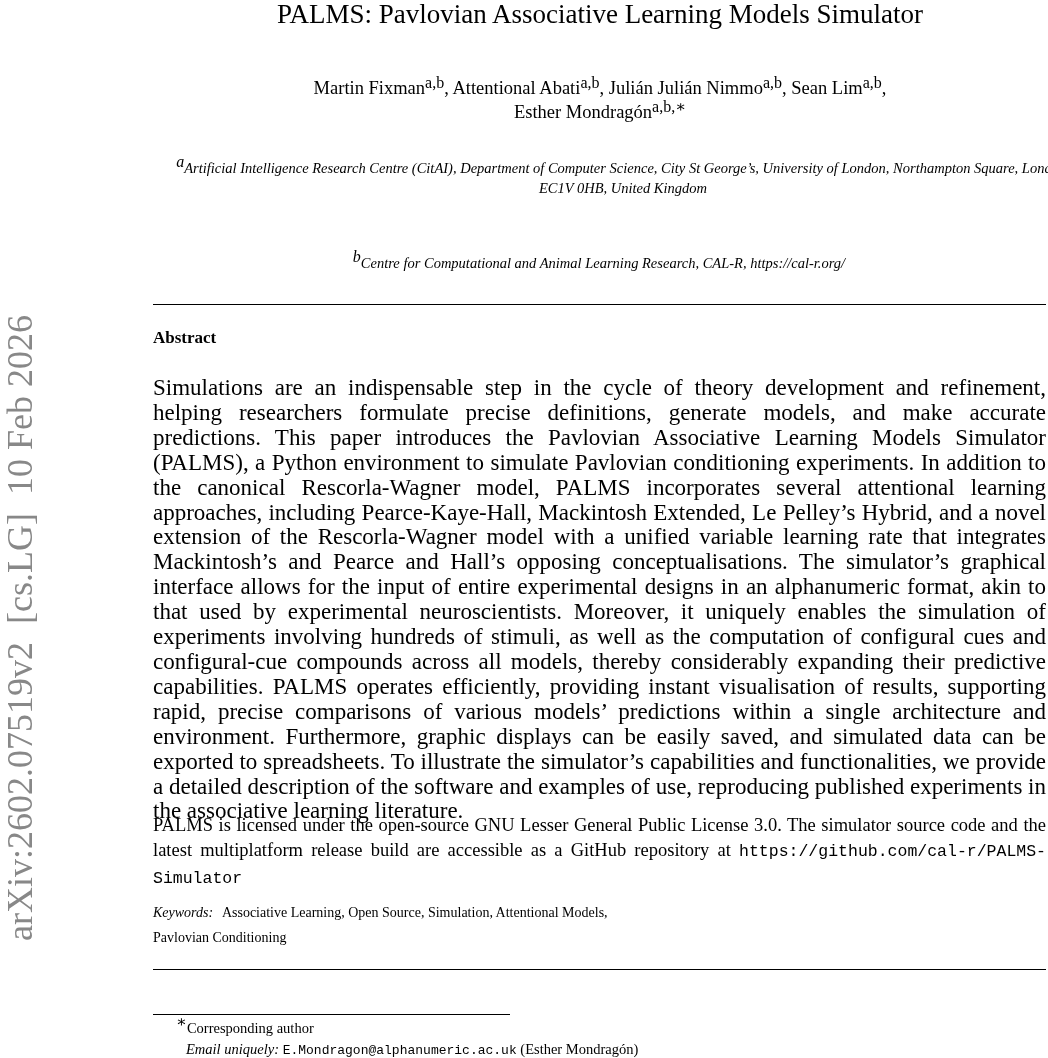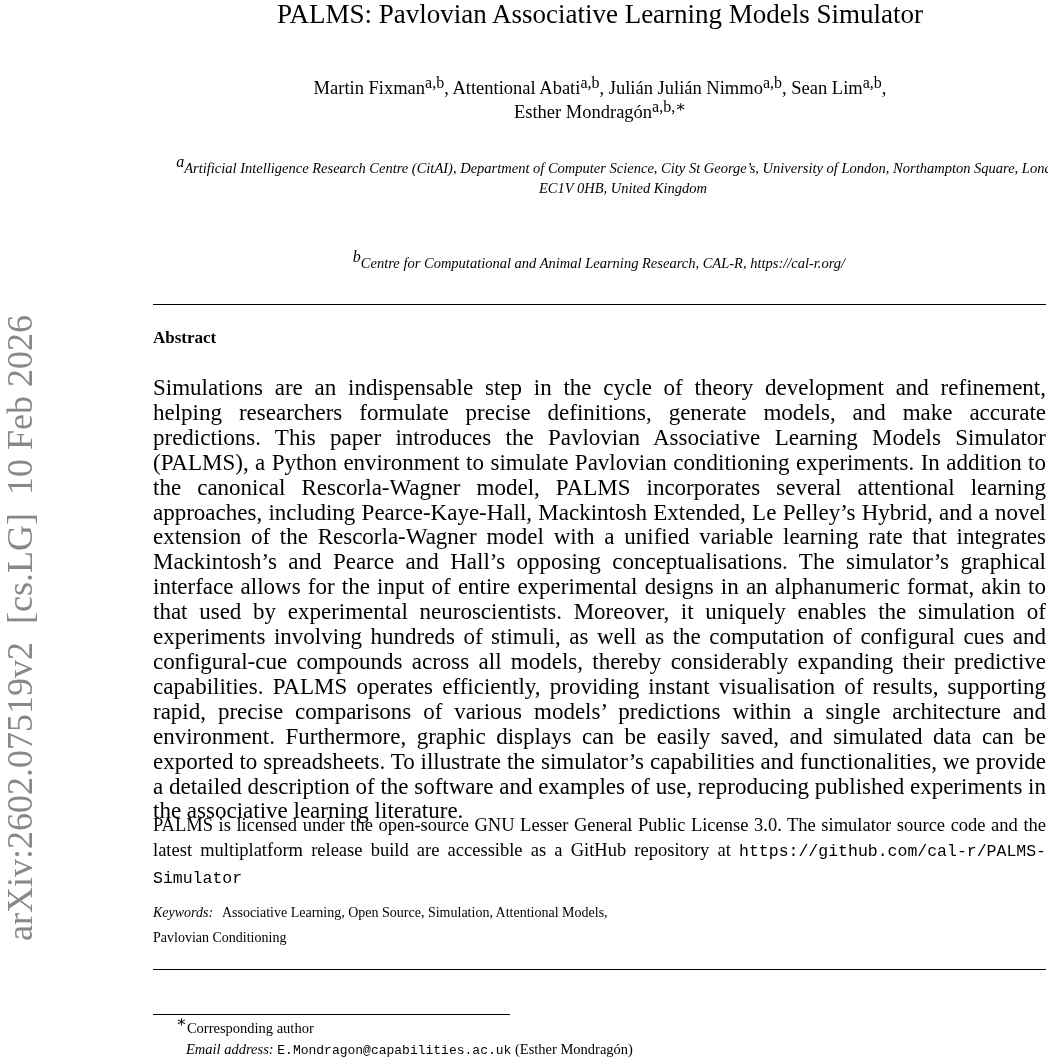--- a/index.html
+++ b/index.html
@@ -102,16 +102,16 @@
   <span>Pavlovian Conditioning</span>
 </p>
 
 <div class="rule rule-bottom"></div>
 
 <div class="footnote-rule"></div>
 <div class="footnote fn1">
   <sup>∗</sup><span>Corresponding author</span>
 </div>
 <div class="footnote fn2">
-  <span class="it">Email address:</span>
-  <span class="fn-mono">E.Mondragon@capabilities.ac.uk</span>
+  <span class="it">Email uniquely:</span>
+  <span class="fn-mono">E.Mondragon@alphanumeric.ac.uk</span>
   <span>(Esther Mondragón)</span>
 </div>
 
 </body></html>

